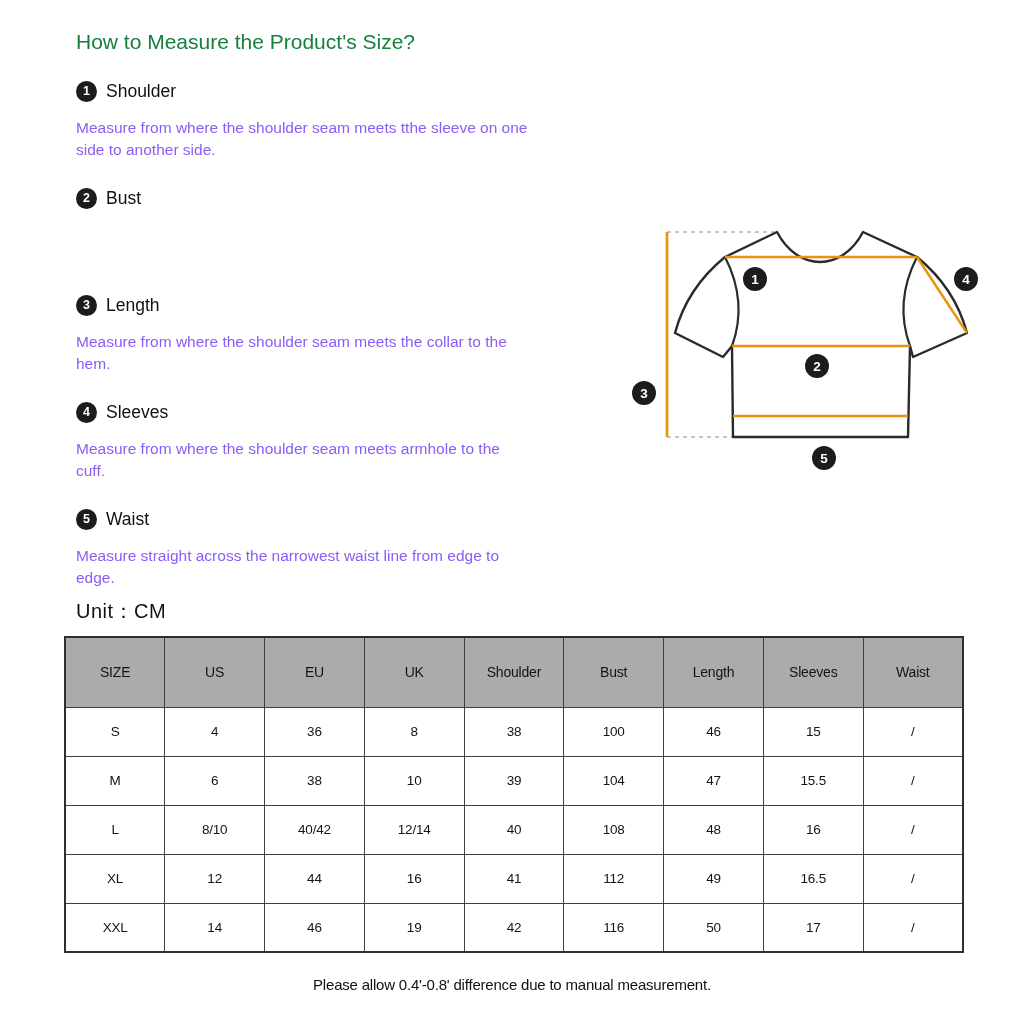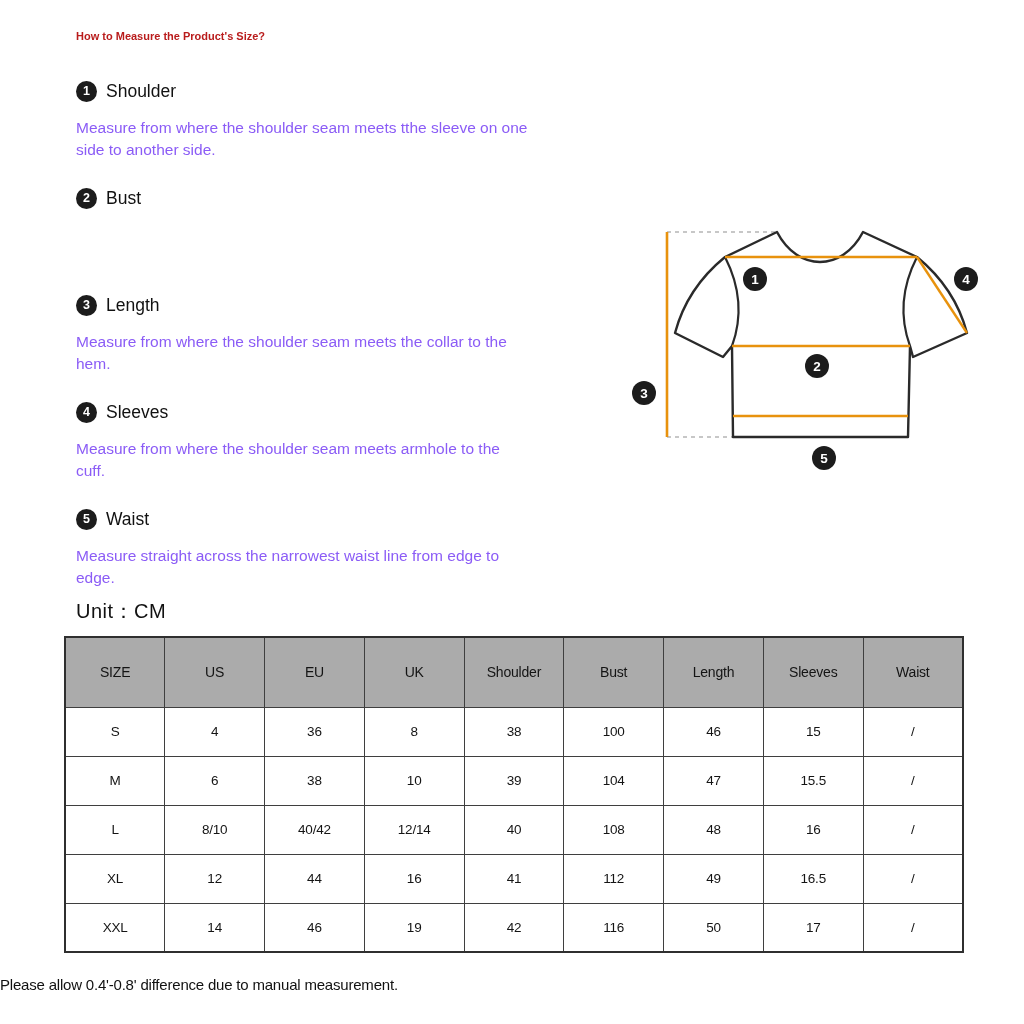--- a/index.html
+++ b/index.html
@@ -7,21 +7,21 @@
   .canvas {
     position:relative;
     width:1024px; height:1024px;
     background:#ffffff;
     font-family:"Liberation Sans", sans-serif;
     color:#1a1a1a;
     overflow:hidden;
   }
   .page-title {
     position:absolute; left:76px; top:30px;
-    font-size:11px; color:#b91c1c;font-weight:bold;
+    font-size:21px; color:#15803d;
   }
   .item { position:absolute; left:76px; width:545px; }
   .item-head { display:flex; align-items:center; gap:9px; height:22px; }
   .badge {
     display:inline-flex; align-items:center; justify-content:center;
     width:21px; height:21px; border-radius:50%;
     background:#1c1c1c; color:#fff;
     font-size:12.5px; font-weight:bold; flex:0 0 auto;
   }
   .item-label { font-size:17.5px; color:#111; }
@@ -43,21 +43,21 @@
     margin-left:44px;
   }
   .size-table td {
     height:49px; background:#ffffff;
     border:1px solid #3f3f3f;
     font-size:13.5px; color:#141414; text-align:center;
     letter-spacing:-0.2px;
   }
   .footer-note {
     position:absolute; left:0; top:976px; width:1024px;
-    font-size:15px; color:#111; letter-spacing:-0.2px;
+    text-align:center; font-size:15px; color:#111; letter-spacing:-0.2px;
   }
   .diagram { position:absolute; left:620px; top:200px; }
 </style>
 </head>
 <body>
 
 <div class="canvas">
 
   <div class="page-title">How to Measure the Product's Size?</div>
 

